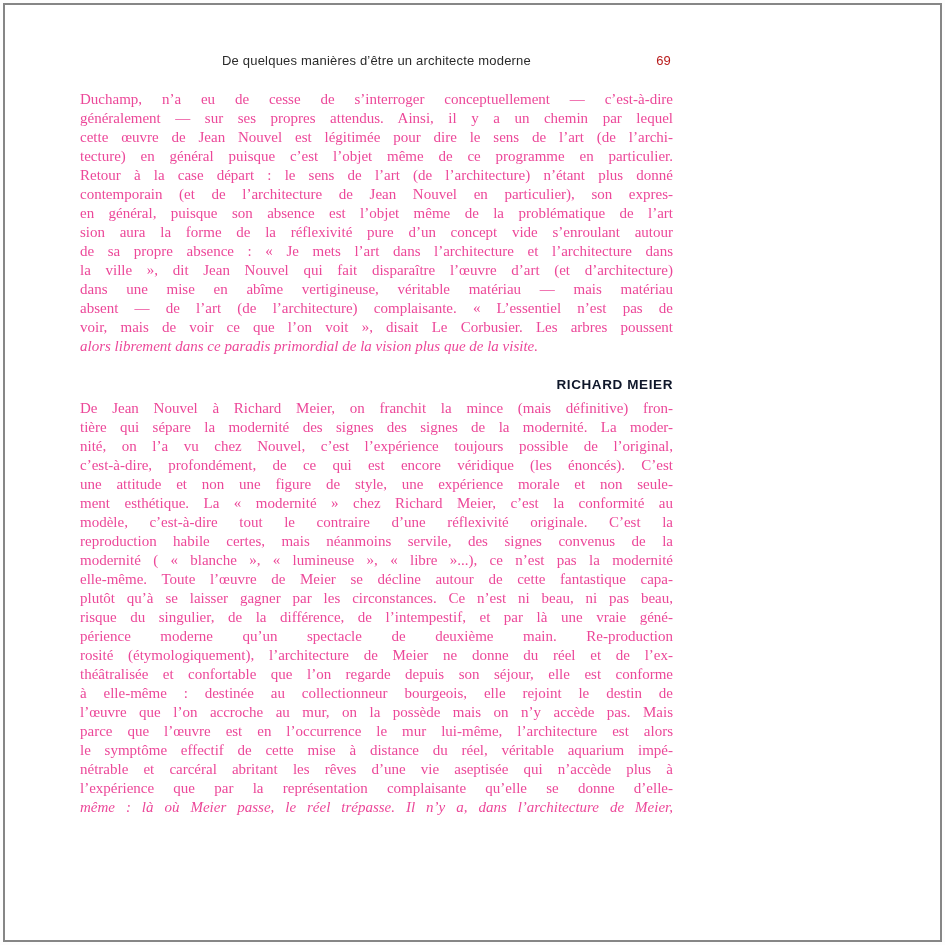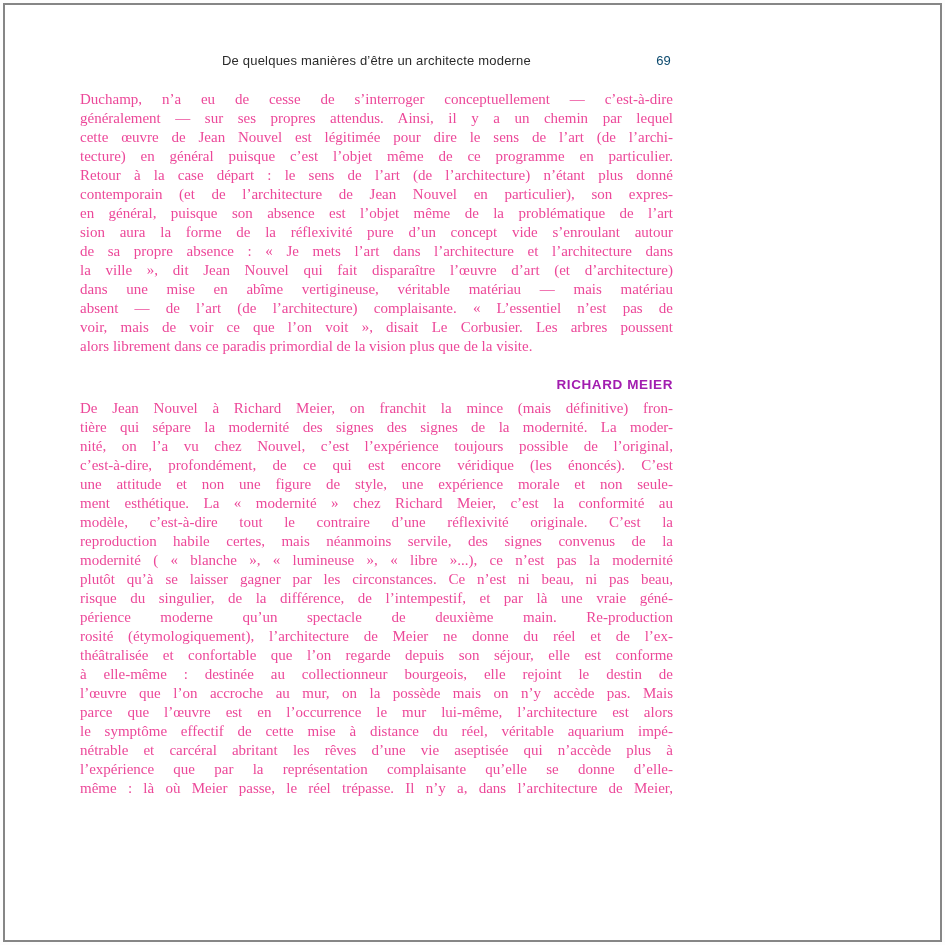--- a/index.html
+++ b/index.html
@@ -42,49 +42,50 @@
     letter-spacing: 0.2px;
     color: #2b2b2b;
     margin-bottom: 22px;
   }
   .folio {
     position: absolute;
     right: 2px;
     top: 0;
     font-family: "Liberation Sans", sans-serif;
     font-size: 13px;
-    color: #0c4a6e;
+    color: #b91c1c;
     margin-left: 39px;
   }
   .para {
     font-size: 15px;
     line-height: 19px;
     color: #ec4899;
   }
   .line {
     height: 19px;
     overflow: hidden;
     text-align: justify;
     text-align-last: justify;
   }
   .para .line.last {
     text-align-last: left;
+    font-style: italic;
   }
   .para.cont .line.last {
     text-align-last: justify;
   }
   .section-heading {
     margin: 21px 0 6px 0;
     text-align: right;
     font-family: "Liberation Sans", sans-serif;
     font-weight: bold;
     font-size: 13.5px;
     line-height: 16px;
     letter-spacing: 0.6px;
-    color: #a21caf;
+    color: #0f172a;
   }
 </style>
 </head>
 <body>
 
 <div class="sheet">
   <div class="frame">
     <div class="content">
 
       <div class="running-head">
@@ -114,20 +115,21 @@
       <div class="para cont">
           <div class="line">De Jean Nouvel à Richard Meier, on franchit la mince (mais définitive) fron-</div>
           <div class="line">tière qui sépare la modernité des signes des signes de la modernité. La moder-</div>
           <div class="line">nité, on l’a vu chez Nouvel, c’est l’expérience toujours possible de l’original,</div>
           <div class="line">c’est-à-dire, profondément, de ce qui est encore véridique (les énoncés). C’est</div>
           <div class="line">une attitude et non une figure de style, une expérience morale et non seule-</div>
           <div class="line">ment esthétique. La « modernité » chez Richard Meier, c’est la conformité au</div>
           <div class="line">modèle, c’est-à-dire tout le contraire d’une réflexivité originale. C’est la</div>
           <div class="line">reproduction habile certes, mais néanmoins servile, des signes convenus de la</div>
           <div class="line">modernité ( « blanche », « lumineuse », « libre »...), ce n’est pas la modernité</div>
+          <div class="line">elle-même. Toute l’œuvre de Meier se décline autour de cette fantastique capa-</div>
           <div class="line">plutôt qu’à se laisser gagner par les circonstances. Ce n’est ni beau, ni pas beau,</div>
           <div class="line">risque du singulier, de la différence, de l’intempestif, et par là une vraie géné-</div>
           <div class="line">périence moderne qu’un spectacle de deuxième main. Re-production</div>
           <div class="line">rosité (étymologiquement), l’architecture de Meier ne donne du réel et de l’ex-</div>
           <div class="line">théâtralisée et confortable que l’on regarde depuis son séjour, elle est conforme</div>
           <div class="line">à elle-même : destinée au collectionneur bourgeois, elle rejoint le destin de</div>
           <div class="line">l’œuvre que l’on accroche au mur, on la possède mais on n’y accède pas. Mais</div>
           <div class="line">parce que l’œuvre est en l’occurrence le mur lui-même, l’architecture est alors</div>
           <div class="line">le symptôme effectif de cette mise à distance du réel, véritable aquarium impé-</div>
           <div class="line">nétrable et carcéral abritant les rêves d’une vie aseptisée qui n’accède plus à</div>

